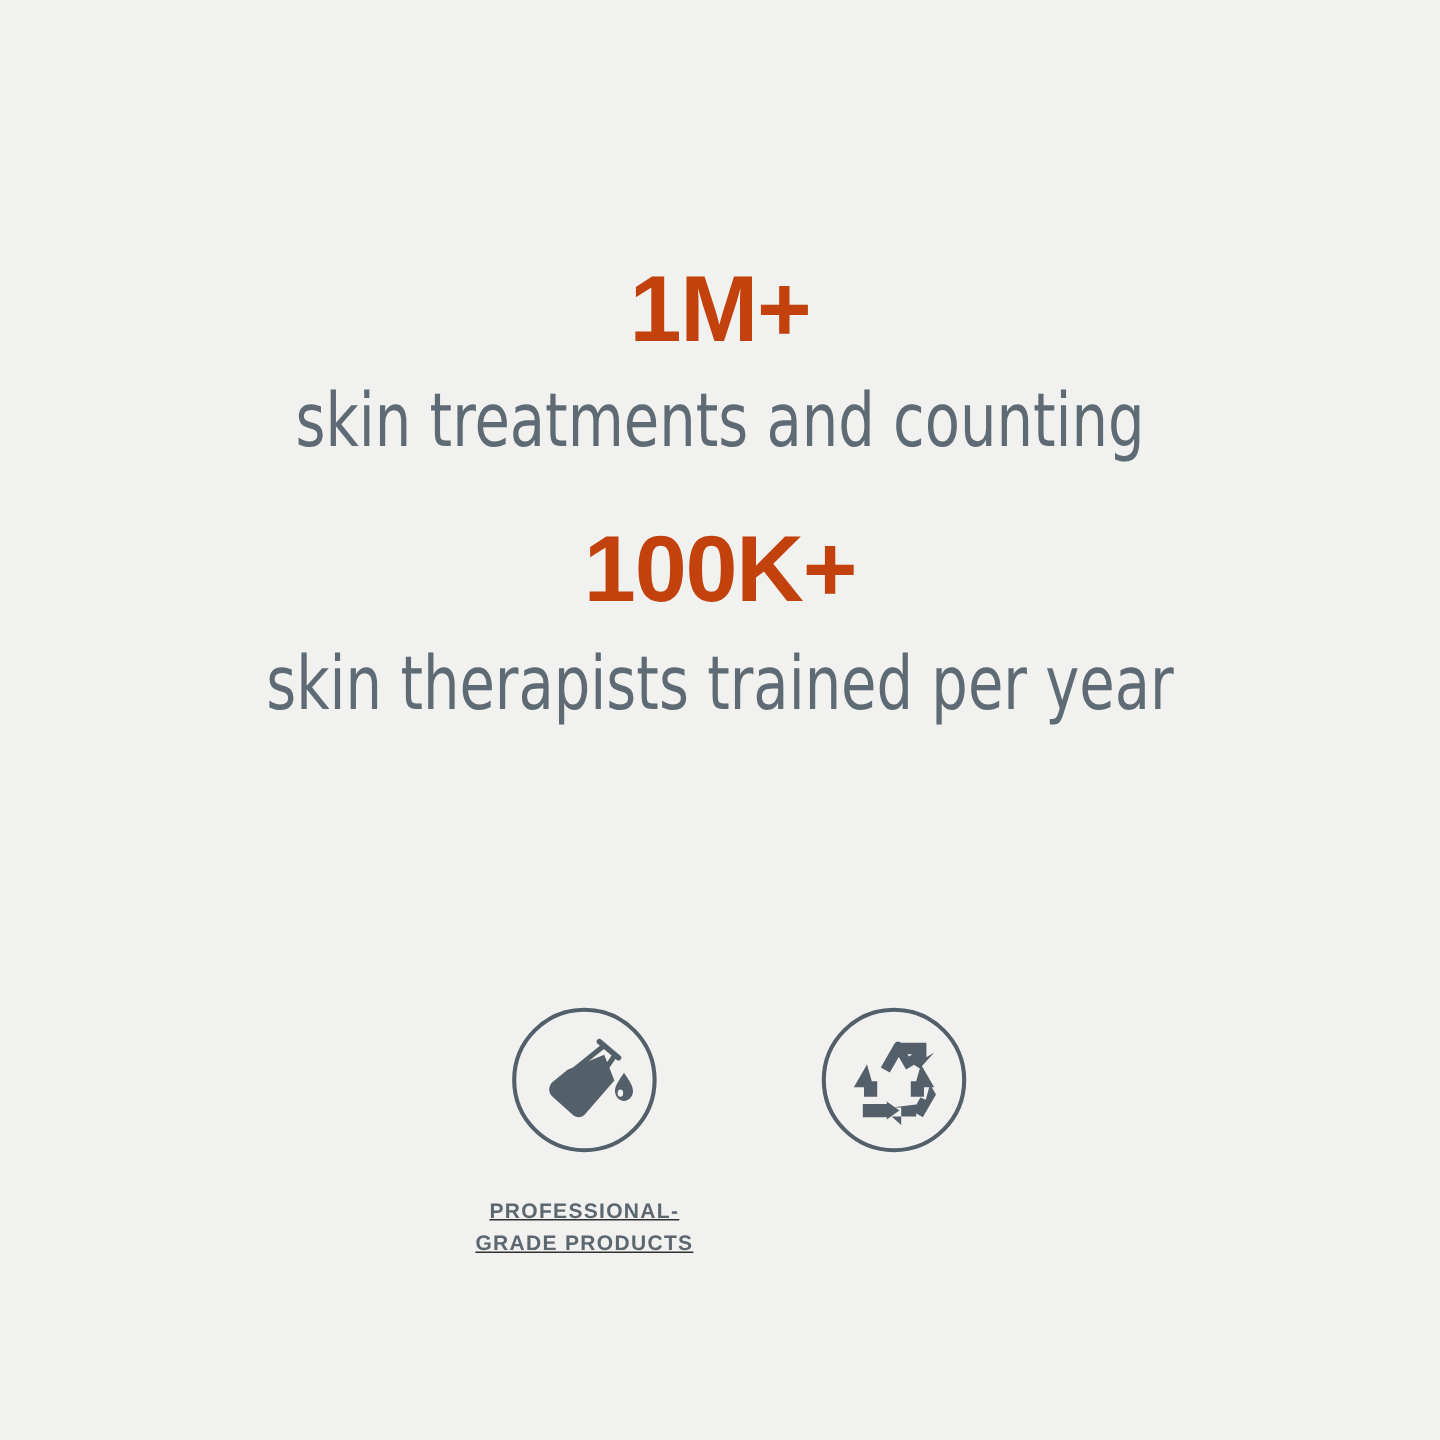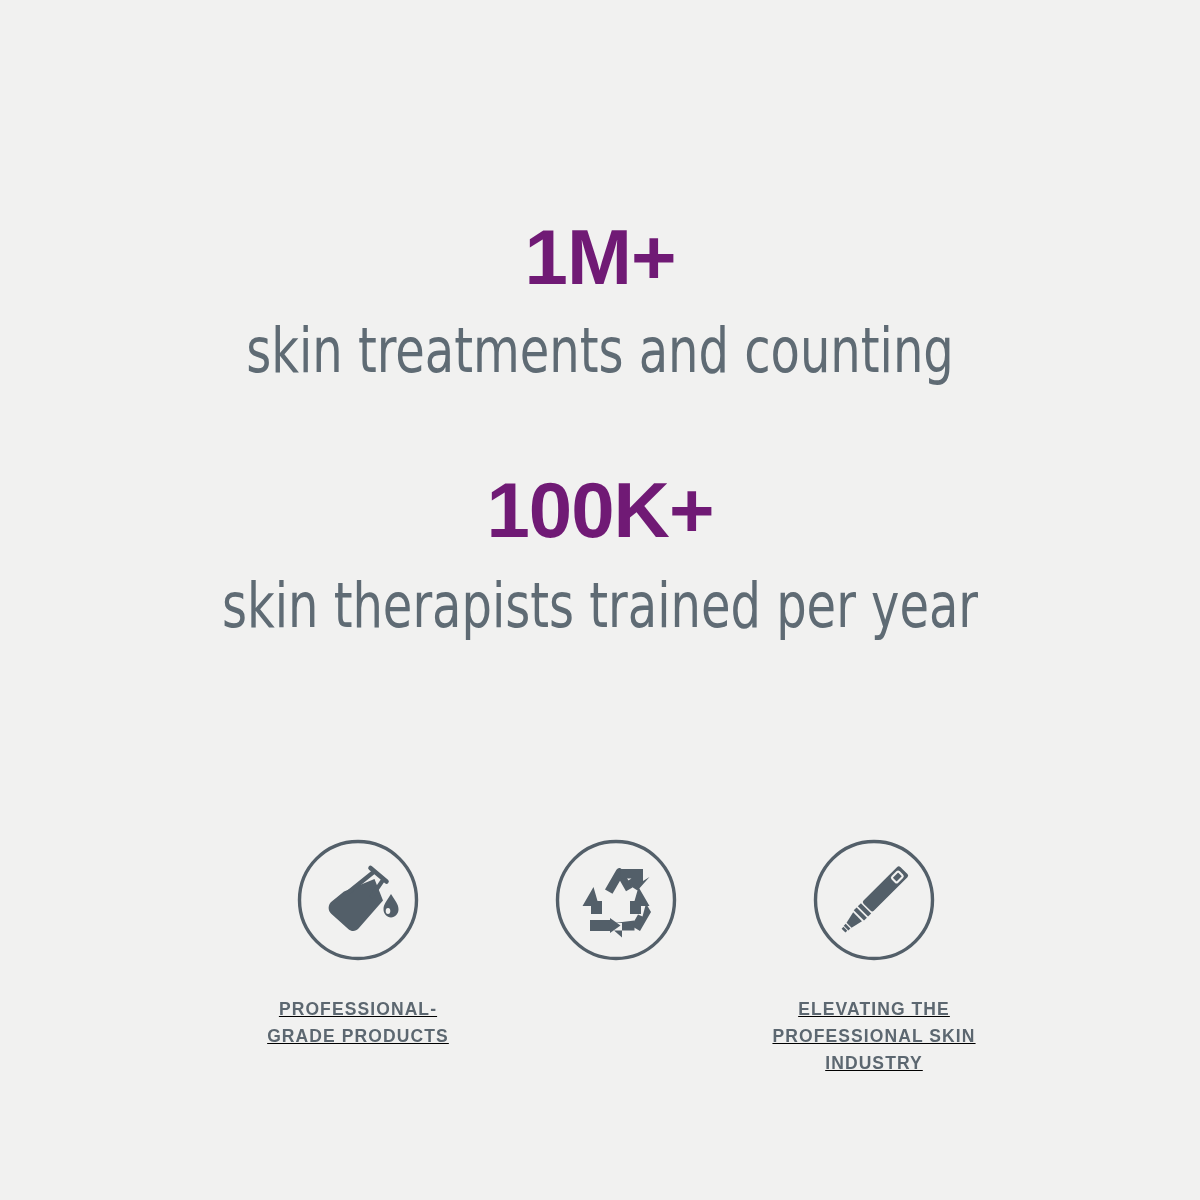--- a/index.html
+++ b/index.html
@@ -31,42 +31,42 @@
     width: 100%;
     text-align: center;
   }
 
   .stat-group {
     width: 100%;
     text-align: center;
   }
 
   .stat-value {
-    color: #701a75;
+    color: #c2410c;
     font-weight: bold;
     font-size: 78px;
     line-height: 1.0;
     letter-spacing: -1px;
     font-family: "Liberation Sans", sans-serif;
   }
 
   .stat-caption {
     color: #5f6b74;
     font-size: 62px;
     line-height: 1.05;
     font-weight: 300;
     font-family: "DejaVu Sans Condensed", "Liberation Sans Narrow", "Liberation Sans", sans-serif;
     transform: scaleX(0.86);
     transform-origin: center center;
     white-space: nowrap;
   }
 
   #stat-1 { margin-top: 218px; }
   #stat-1-caption { margin-top: 22px; }
-  #stat-2 { margin-top: 88px; }
+  #stat-2 { margin-top: 52px; }
   #stat-2-caption { margin-top: 24px; }
 
   
   .features {
     position: absolute;
     top: 832px;
     left: 16px;
     width: 1200px;
     display: flex;
     justify-content: center;
@@ -178,36 +178,15 @@
 
             <path d="M45.5 55.0 L34.5 74.0 L43.0 74.0 L43.0 82.0
                      L54.0 82.0 L54.0 69.0 L49.5 69.0 Z"></path>
             <path d="M42.0 88.0 L42.0 99.0 L62.5 99.0 L62.5 88.0 Z"></path>
             <path d="M62.0 86.0 L72.5 93.5 L62.0 101.0 Z"></path>
           </g>
         </svg>
       </div>
     </div>
 
-    <div class="feature">
-      <div class="feature-badge">
-        <svg viewBox="0 0 136 136">
-          <circle cx="68" cy="68" r="58.5" fill="none" stroke="#535f69" stroke-width="3.4"></circle>
-          <g transform="rotate(45 68 68)">
-
-            <rect x="61.0" y="26.0" width="14.5" height="52.0" rx="2.2" fill="#535f69"></rect>
-
-            <rect x="64.6" y="30.5" width="7.3" height="9.5" rx="1.4" fill="none" stroke="#f1f1f0" stroke-width="2.1"></rect>
-
-            <rect x="61.0" y="79.5" width="14.5" height="4.4" fill="#535f69"></rect>
-            <rect x="61.0" y="85.6" width="14.5" height="4.0" fill="#535f69"></rect>
-
-            <path d="M62.0 91.5 L74.5 91.5 L71.8 103.5 L64.7 103.5 Z" fill="#535f69"></path>
-            <rect x="64.8" y="104.8" width="6.6" height="2.8" fill="#535f69"></rect>
-            <rect x="65.4" y="108.6" width="5.4" height="2.6" fill="#535f69"></rect>
-          </g>
-        </svg>
-      </div>
-      <div class="feature-label">ELEVATING THE PROFESSIONAL SKIN INDUSTRY</div>
-    </div>
 
   </div>
 </div>
 
 </body></html>

